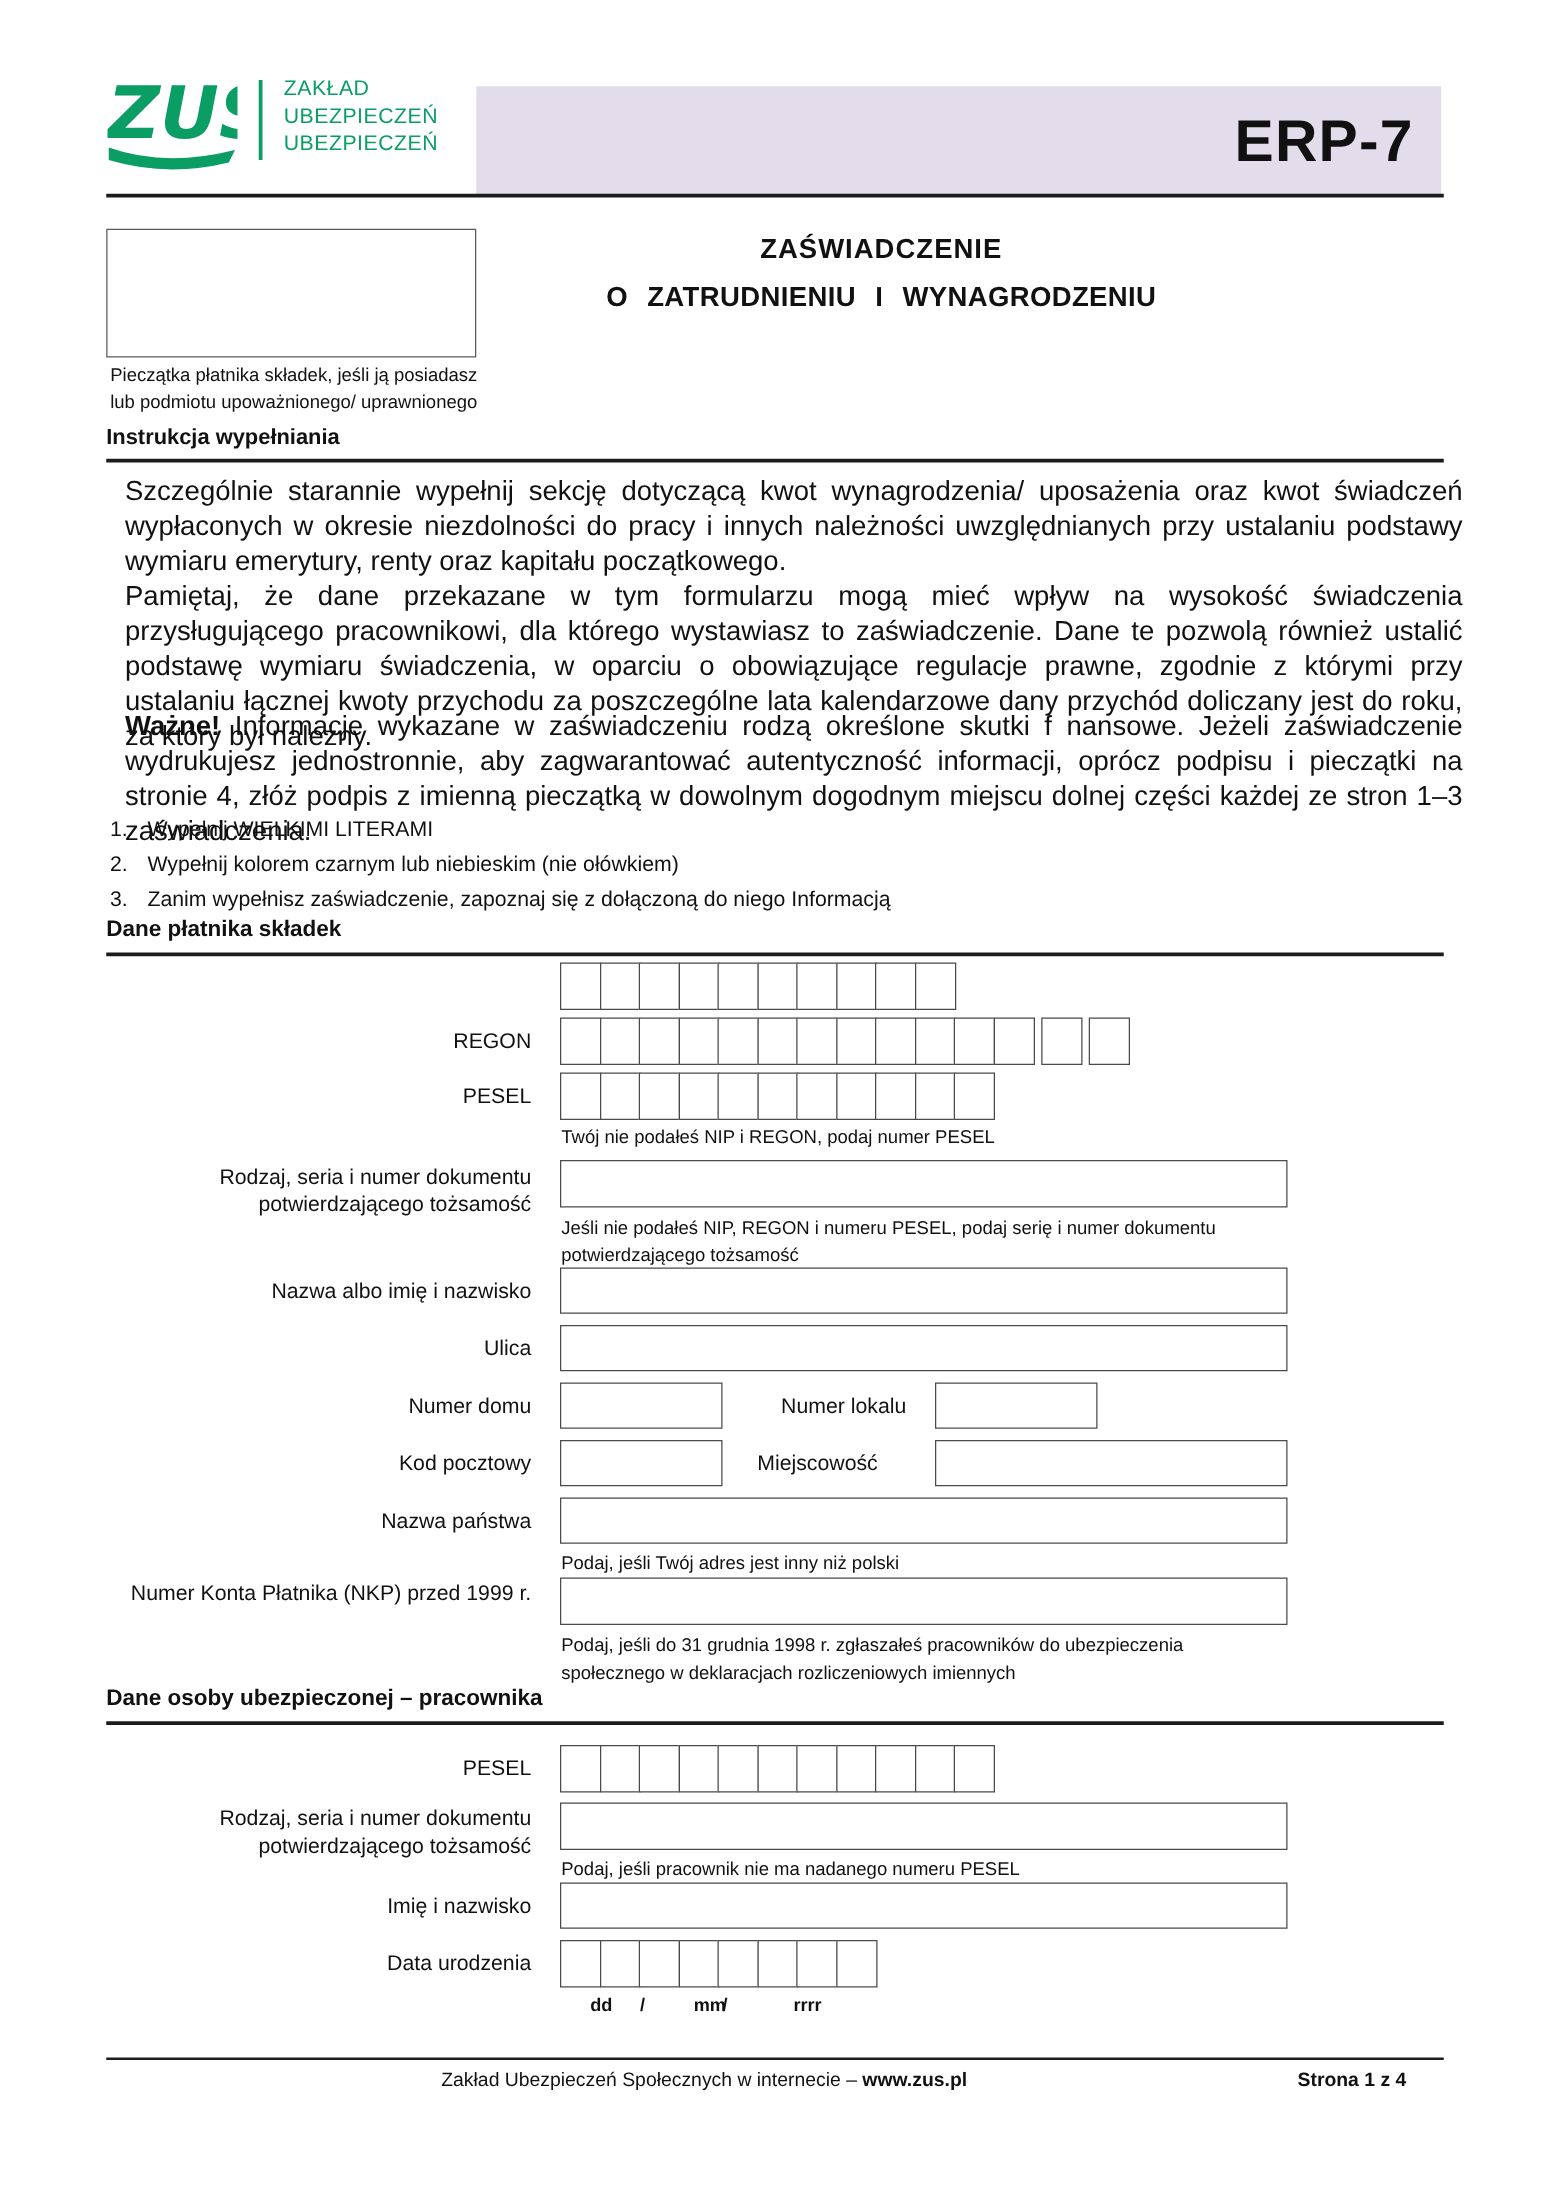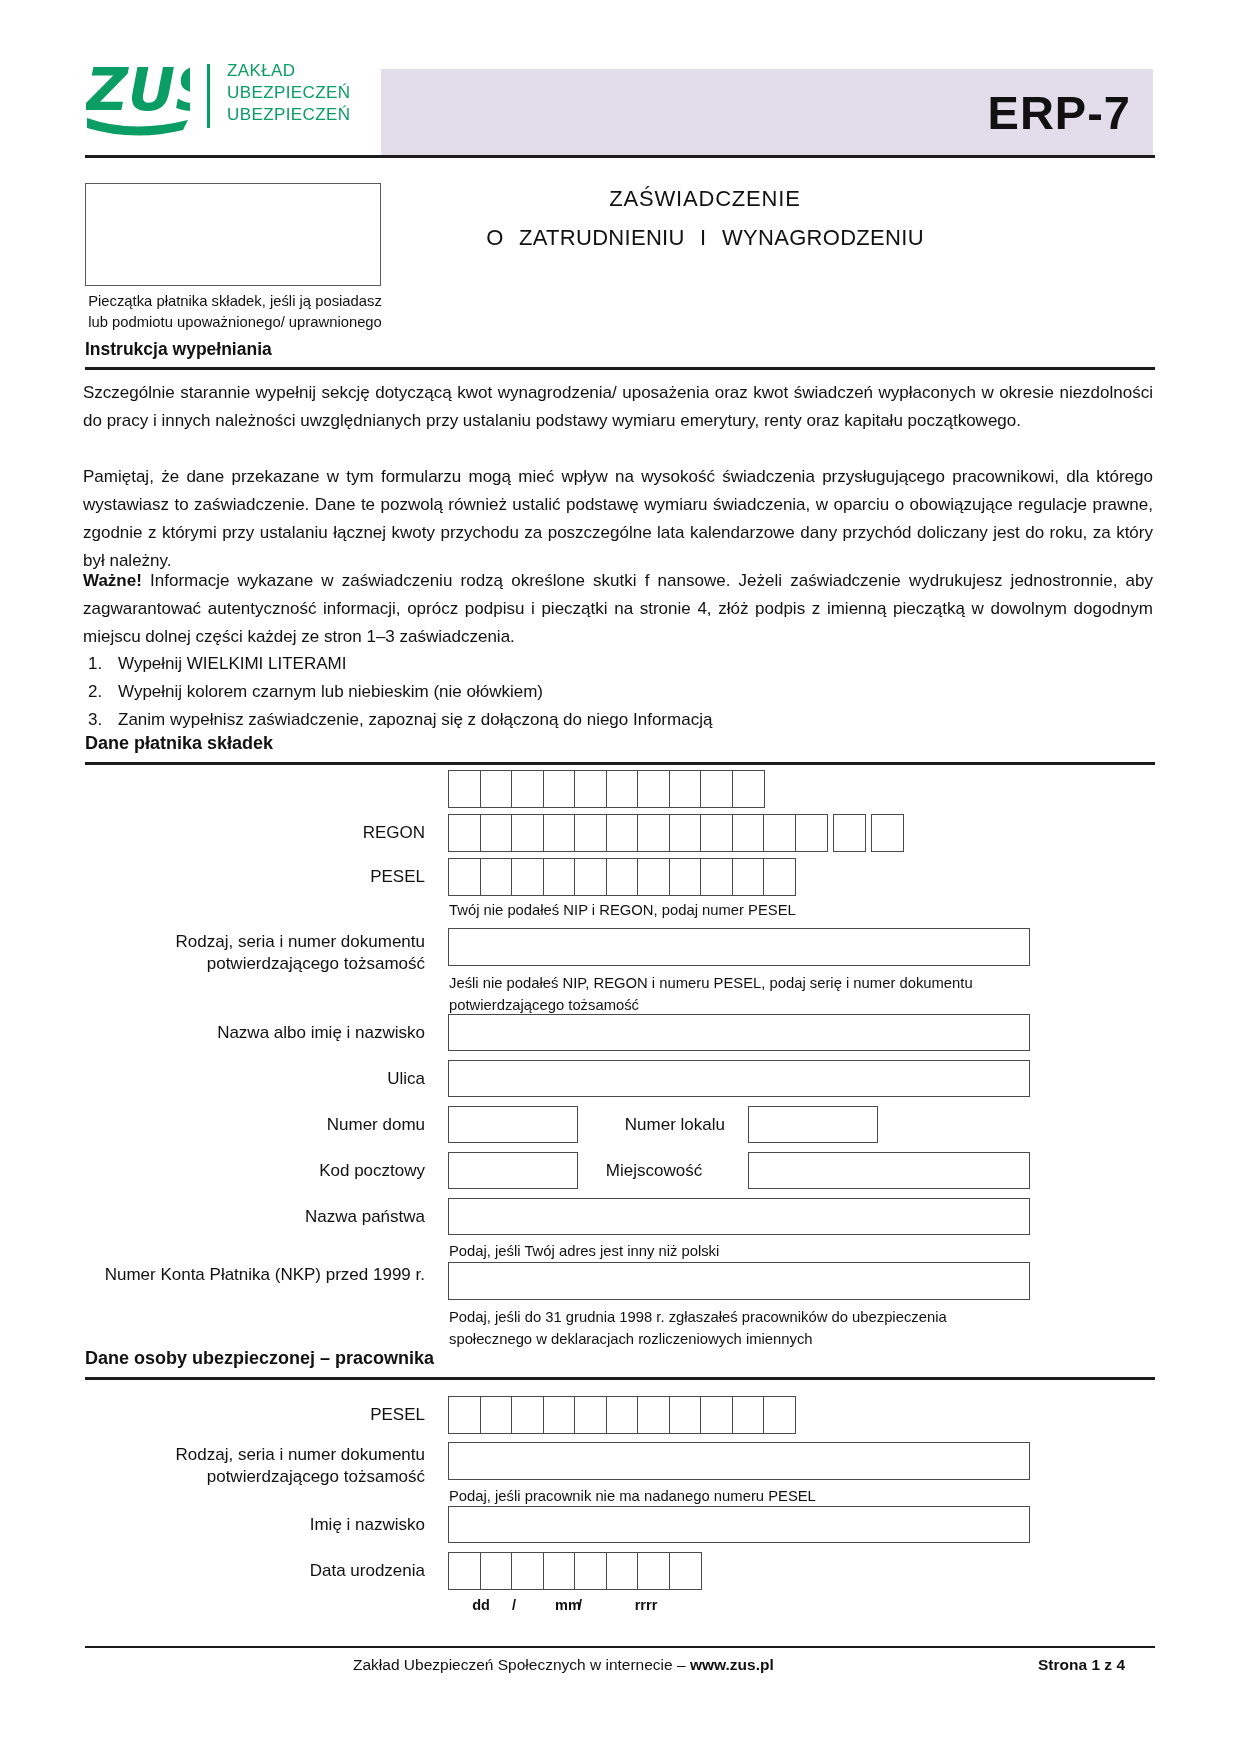--- a/index.html
+++ b/index.html
@@ -13,28 +13,28 @@
   .logo-sep { position:absolute; left:207px; top:64px; width:2.5px; height:64px; background:#0a9d64; }
   .org-name { position:absolute; left:227px; top:60px; font-size:17px; line-height:22px; color:#0a9d64; letter-spacing:0.4px; font-weight:500; }
   .band { position:absolute; left:381px; top:69px; width:772px; height:87px; background:#e3ddeb; }
   .form-code { position:absolute; right:22px; top:0; height:87px; line-height:87px; font-size:47px; font-weight:bold; color:#111; letter-spacing:1px; }
   .rule { position:absolute; left:85px; width:1070px; background:#1c1c1c; }
   .rule-header { top:155px; height:2.5px; }
 
   
   .stamp-box { position:absolute; left:85px; top:183px; width:296px; height:103px; border:1.6px solid #5a5a5a; background:#fff; }
   .stamp-caption { position:absolute; left:75px; top:291px; width:320px; text-align:center; font-size:14.8px; line-height:21px; }
-  .form-title { position:absolute; left:430px; top:186px; width:550px; text-align:center; font-weight:normal; font-size:22px; color:#111; }
+  .form-title { position:absolute; left:430px; top:186px; width:550px; text-align:center; font-weight:bold; font-size:22px; color:#111; }
   .form-title .t1 { letter-spacing:0.8px; }
   .form-title .t2 { margin-top:13px; word-spacing:9px; letter-spacing:0.3px; }
 
   
   .h-instr { position:absolute; left:85px; top:339px; font-size:17.5px; font-weight:bold; }
   .rule-instr { top:367px; height:2.5px; }
-  .para { position:absolute; left:83px; width:1070px; font-size:17px; line-height:28px; text-align:justify; }
+  .para { position:absolute; left:100px; width:1070px; font-size:22px; line-height:28px; text-align:justify; }
   .p1 { top:379px; }
   .p2 { top:463px; }
   .p3 { top:567px; }
   .olist { position:absolute; left:88px; top:650px; width:1000px; font-size:17px; line-height:28px; }
   .li { display:flex; }
   .li .num { width:30px; flex:0 0 30px; }
 
   
   .h-sect { position:absolute; left:85px; font-size:18px; font-weight:bold; }
   .h-payer { top:733px; }

